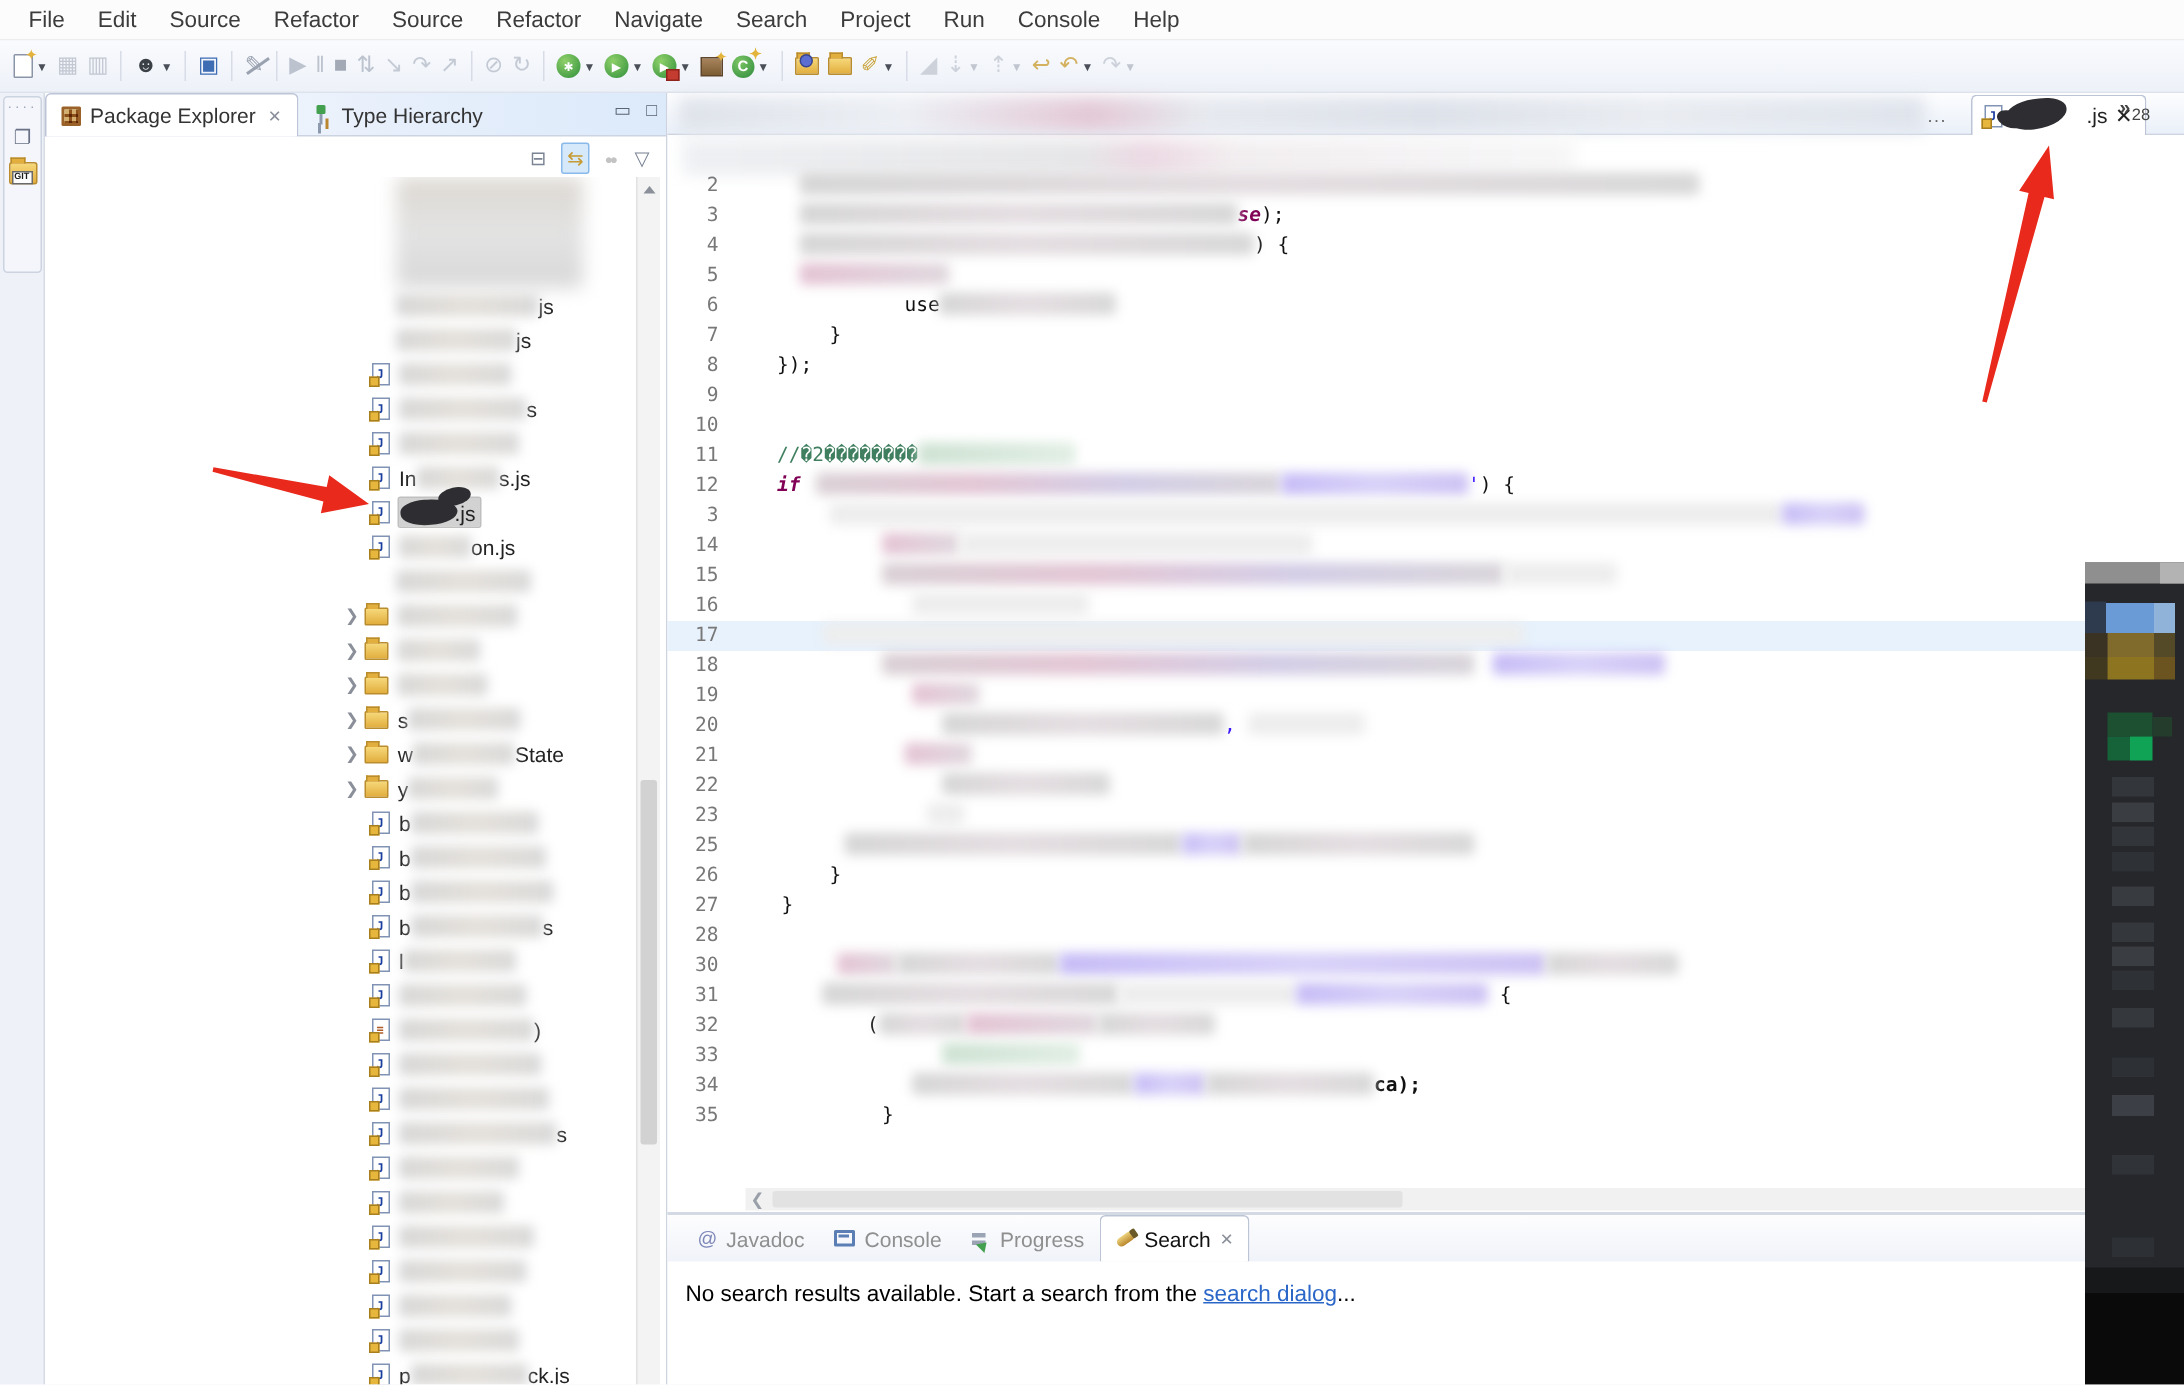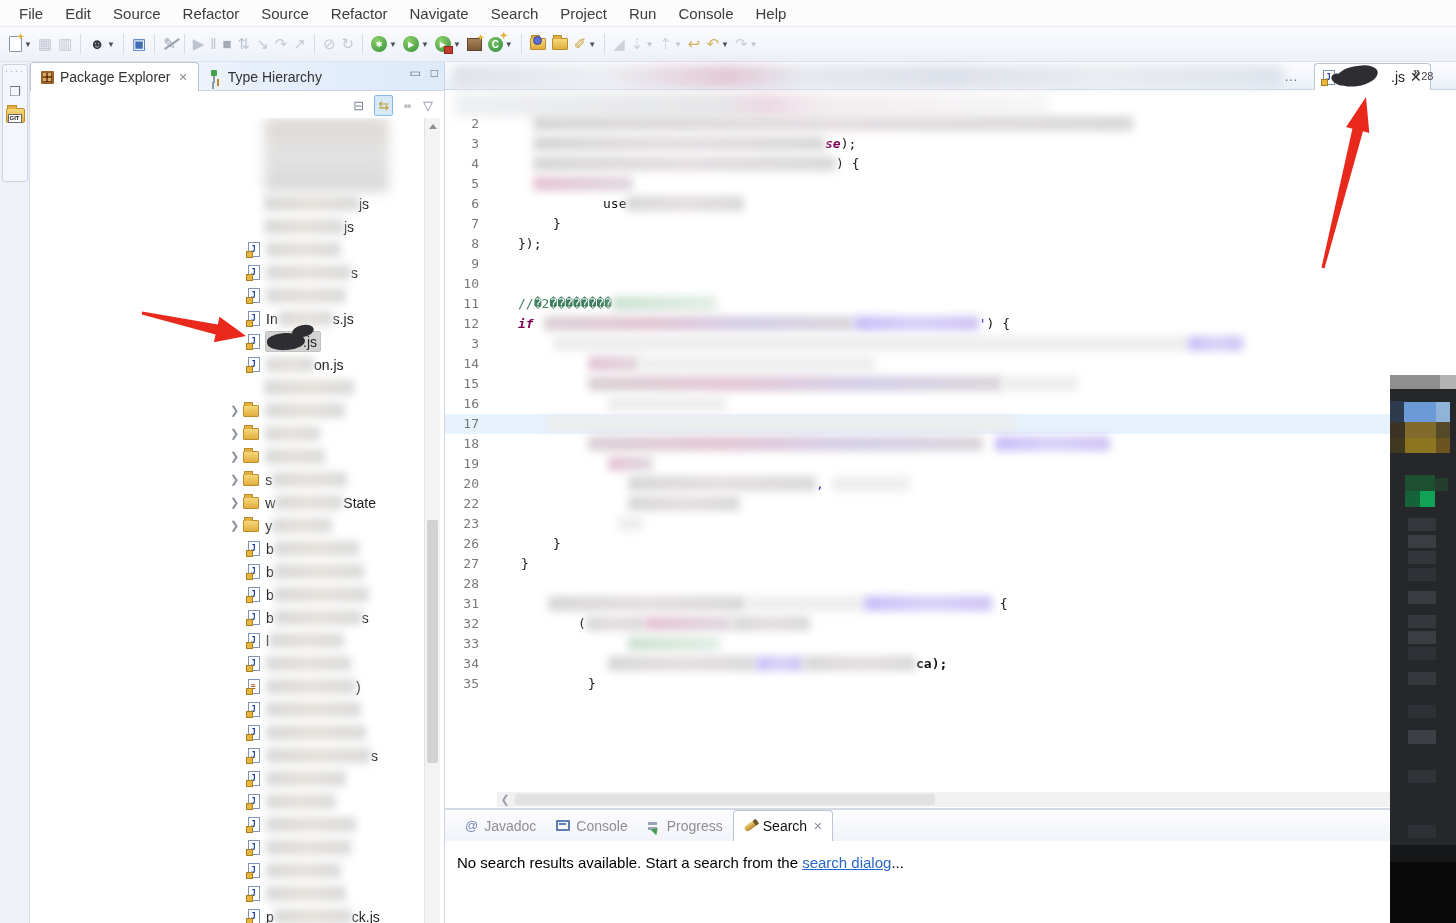--- a/index.html
+++ b/index.html
@@ -561,25 +561,28 @@
       <div class="cl"><span class="ln">11</span><span class="lc" style="padding-left: 25px;"><span class="tk cm">//�2��������</span><span class="blur bgr" style="width: 105px;"></span></span></div>
       <div class="cl"><span class="ln">12</span><span class="lc" style="padding-left: 25px;"><span class="tk kw">if</span><span style="display: inline-block; width: 10px;"></span><span class="blur bm" style="width: 310px;"></span><span class="blur bv" style="width: 125px;"></span><span class="tk st">'</span><span class="tk pl">) {</span></span></div>
       <div class="cl"><span class="ln">3</span><span class="lc" style="padding-left: 60px;"><span class="blur bf" style="width: 635px;"></span><span class="blur bv" style="width: 55px;"></span></span></div>
       <div class="cl"><span class="ln">14</span><span class="lc" style="padding-left: 95px;"><span class="blur bp" style="width: 52px;"></span><span class="blur bf" style="width: 235px;"></span></span></div>
       <div class="cl"><span class="ln">15</span><span class="lc" style="padding-left: 95px;"><span class="blur bm" style="width: 415px;"></span><span class="blur bf" style="width: 75px;"></span></span></div>
       <div class="cl"><span class="ln">16</span><span class="lc" style="padding-left: 115px;"><span class="blur bf" style="width: 118px;"></span></span></div>
       <div class="cl hl"><span class="ln">17</span><span class="lc" style="padding-left: 55px;"><span class="blur bf" style="width: 468px;"></span></span></div>
       <div class="cl"><span class="ln">18</span><span class="lc" style="padding-left: 95px;"><span class="blur bm" style="width: 395px;"></span><span style="display: inline-block; width: 12px;"></span><span class="blur bv" style="width: 115px;"></span></span></div>
       <div class="cl"><span class="ln">19</span><span class="lc" style="padding-left: 115px;"><span class="blur bp" style="width: 45px;"></span></span></div>
       <div class="cl"><span class="ln">20</span><span class="lc" style="padding-left: 135px;"><span class="blur bg2" style="width: 188px;"></span><span class="tk st">, </span><span class="blur bf" style="width: 78px;"></span></span></div>
+      <div class="cl"><span class="ln">21</span><span class="lc" style="padding-left: 110px;"><span class="blur bp" style="width: 45px;"></span></span></div>
       <div class="cl"><span class="ln">22</span><span class="lc" style="padding-left: 135px;"><span class="blur bg2" style="width: 112px;"></span></span></div>
       <div class="cl"><span class="ln">23</span><span class="lc" style="padding-left: 125px;"><span class="blur bf" style="width: 25px;"></span></span></div>
+      <div class="cl"><span class="ln">25</span><span class="lc" style="padding-left: 70px;"><span class="blur bg2" style="width: 225px;"></span><span class="blur bv" style="width: 40px;"></span><span class="blur bg2" style="width: 155px;"></span></span></div>
       <div class="cl"><span class="ln">26</span><span class="lc" style="padding-left: 60px;"><span class="tk pl">}</span></span></div>
       <div class="cl"><span class="ln">27</span><span class="lc" style="padding-left: 28px;"><span class="tk pl">}</span></span></div>
       <div class="cl"><span class="ln">28</span><span class="lc" style="padding-left: 0px;"></span></div>
+      <div class="cl"><span class="ln">30</span><span class="lc" style="padding-left: 65px;"><span class="blur bp" style="width: 40px;"></span><span class="blur bg2" style="width: 108px;"></span><span class="blur bv" style="width: 325px;"></span><span class="blur bg2" style="width: 88px;"></span></span></div>
       <div class="cl"><span class="ln">31</span><span class="lc" style="padding-left: 55px;"><span class="blur bg2" style="width: 198px;"></span><span class="blur bf" style="width: 118px;"></span><span class="blur bv" style="width: 128px;"></span><span class="tk pl"> {</span></span></div>
       <div class="cl"><span class="ln">32</span><span class="lc" style="padding-left: 85px;"><span class="tk pl">(</span><span class="blur bg2" style="width: 58px;"></span><span class="blur bp" style="width: 88px;"></span><span class="blur bg2" style="width: 78px;"></span></span></div>
       <div class="cl"><span class="ln">33</span><span class="lc" style="padding-left: 135px;"><span class="blur bgr" style="width: 92px;"></span></span></div>
       <div class="cl"><span class="ln">34</span><span class="lc" style="padding-left: 115px; font-weight: bold;"><span class="blur bg2" style="width: 148px;"></span><span class="blur bv" style="width: 48px;"></span><span class="blur bg2" style="width: 112px;"></span><span class="tk pl">ca);</span></span></div>
       <div class="cl"><span class="ln">35</span><span class="lc" style="padding-left: 95px;"><span class="tk pl">}</span></span></div>
     </div>
   <div id="hscroll">
     <span class="larr">❮</span>
     <span class="hthumb"></span>
   </div>

